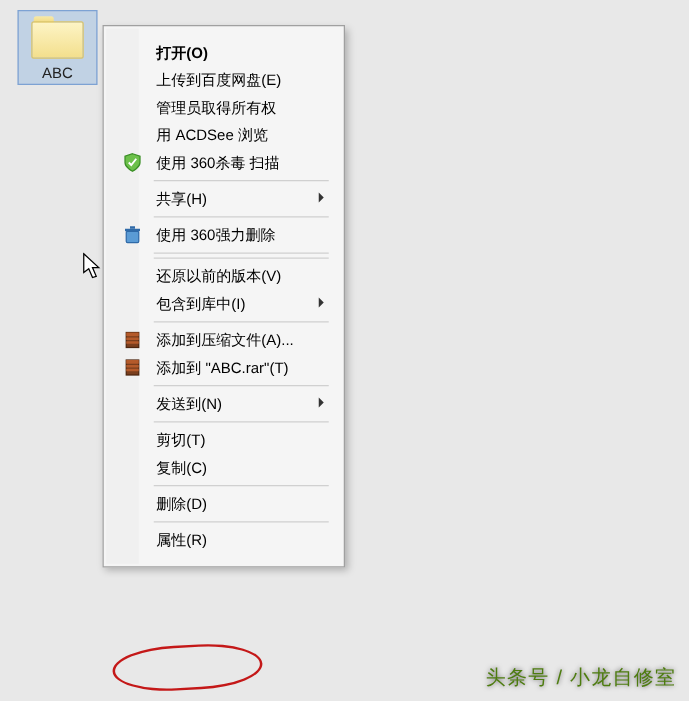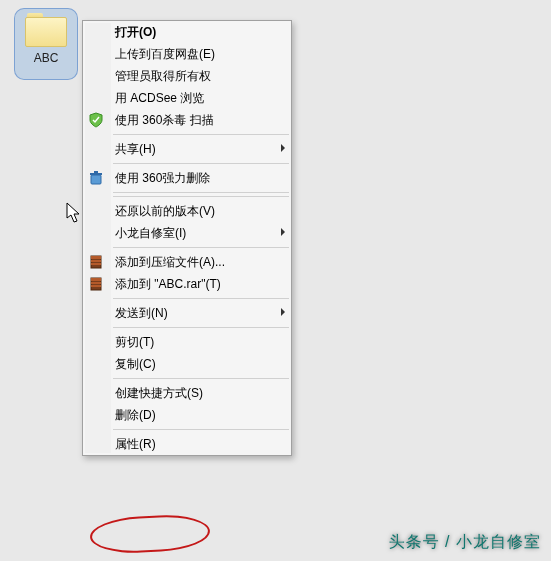--- a/index.html
+++ b/index.html
@@ -16,22 +16,22 @@
   .folder-wrap {
     position: absolute;
     left: 14px;
     top: 8px;
     width: 64px;
     text-align: center;
   }
   .folder-selected {
     background: rgba(120,170,220,0.35);
     border: 1px solid rgba(80,130,200,0.6);
-    border-radius: 10px;
-    padding: 4px 2px 14px 2px;
+    border-radius: 0;
+    padding: 4px 2px 2px 2px;
   }
   .folder-icon {
     width: 42px;
     height: 34px;
     margin: 0 auto 4px auto;
     position: relative;
   }
   .folder-icon .tab {
     position: absolute;
     left: 2px; top: 0;
@@ -48,25 +48,25 @@
     border-radius: 2px;
   }
   .folder-label {
     color: #222;
     font-size: 12px;
   }
   .context-menu {
     position: absolute;
     left: 82px;
     top: 20px;
-    width: 210px;
+    width: 194px;
     background: #f5f5f5;
     border: 1px solid #a0a0a0;
     box-shadow: 2px 3px 6px rgba(0,0,0,0.25);
-    padding: 0;
+    padding: 10px;
     font-size: 12px;
   }
   .menu-iconcol {
     position: absolute;
     left: 2px; top: 2px; bottom: 2px;
     width: 26px;
     background: #f0f0f0;
   }
   .menu-item {
     position: relative;
@@ -111,21 +111,21 @@
     position: absolute;
     left: 66px;
     top: 202px;
     width: 16px; height: 22px;
     pointer-events: none;
   }
   .watermark {
     position: absolute;
     right: 10px;
     bottom: 8px;
-    color: #0f766e;
+    color: #4d7c0f;
     font-size: 16px;
     text-shadow: 0 0 4px rgba(0,0,0,0.6);
     letter-spacing: 1px;
     text-align: center;
   }
 </style>
 </head>
 <body>
 
 <div class="folder-wrap">
@@ -152,41 +152,40 @@
     <div class="menu-item"><span>共享(H)</span><span class="arrow"></span></div>
     <div class="menu-sep"></div>
     <div class="menu-item"><span>使用 360强力删除</span><span class="mi-icon"><svg width="16" height="16">
           <rect x="3" y="5" width="10" height="9" rx="1" fill="#5a9bd5" stroke="#2f6aa8"></rect>
           <rect x="2" y="3" width="12" height="2" fill="#2f6aa8"></rect>
           <rect x="6" y="1" width="4" height="2" fill="#2f6aa8"></rect>
         </svg></span></div>
     <div class="menu-sep"></div>
     <div class="menu-sep"></div>
     <div class="menu-item"><span>还原以前的版本(V)</span></div>
-    <div class="menu-item"><span>小龙自修室(I)</span><span class="arrow"></span></div>
+    <div class="menu-item"><span>包含到库中(I)</span><span class="arrow"></span></div>
     <div class="menu-sep"></div>
     <div class="menu-item"><span>添加到压缩文件(A)...</span><span class="mi-icon"><svg width="16" height="16">
           <rect x="3" y="2" width="10" height="12" fill="#7a3e1d" stroke="#4d260f"></rect>
           <rect x="3" y="2" width="10" height="3" fill="#b45a2a"></rect>
           <rect x="3" y="6" width="10" height="2" fill="#b45a2a"></rect>
           <rect x="3" y="9" width="10" height="2" fill="#b45a2a"></rect>
         </svg></span></div>
     <div class="menu-item"><span>添加到 "ABC.rar"(T)</span><span class="mi-icon"><svg width="16" height="16">
           <rect x="3" y="2" width="10" height="12" fill="#7a3e1d" stroke="#4d260f"></rect>
           <rect x="3" y="2" width="10" height="3" fill="#b45a2a"></rect>
           <rect x="3" y="6" width="10" height="2" fill="#b45a2a"></rect>
           <rect x="3" y="9" width="10" height="2" fill="#b45a2a"></rect>
         </svg></span></div>
     <div class="menu-sep"></div>
     <div class="menu-item"><span>发送到(N)</span><span class="arrow"></span></div>
     <div class="menu-sep"></div>
     <div class="menu-item"><span>剪切(T)</span></div>
     <div class="menu-item"><span>复制(C)</span></div>
     <div class="menu-sep"></div>
-    <div class="menu-item"><span>创建快捷方式(S)</span></div>
     <div class="menu-item"><span>删除(D)</span></div>
     <div class="menu-sep"></div>
     <div class="menu-item"><span>属性(R)</span></div>
   </div>
 
 <div class="highlight-circle"></div>
 
 <svg class="cursor" viewBox="0 0 16 22">
   <path d="M1 1 L1 16 L5 13 L8 20 L11 19 L8 12 L13 12 Z" fill="#fff" stroke="#000" stroke-width="1"></path>
 </svg>

